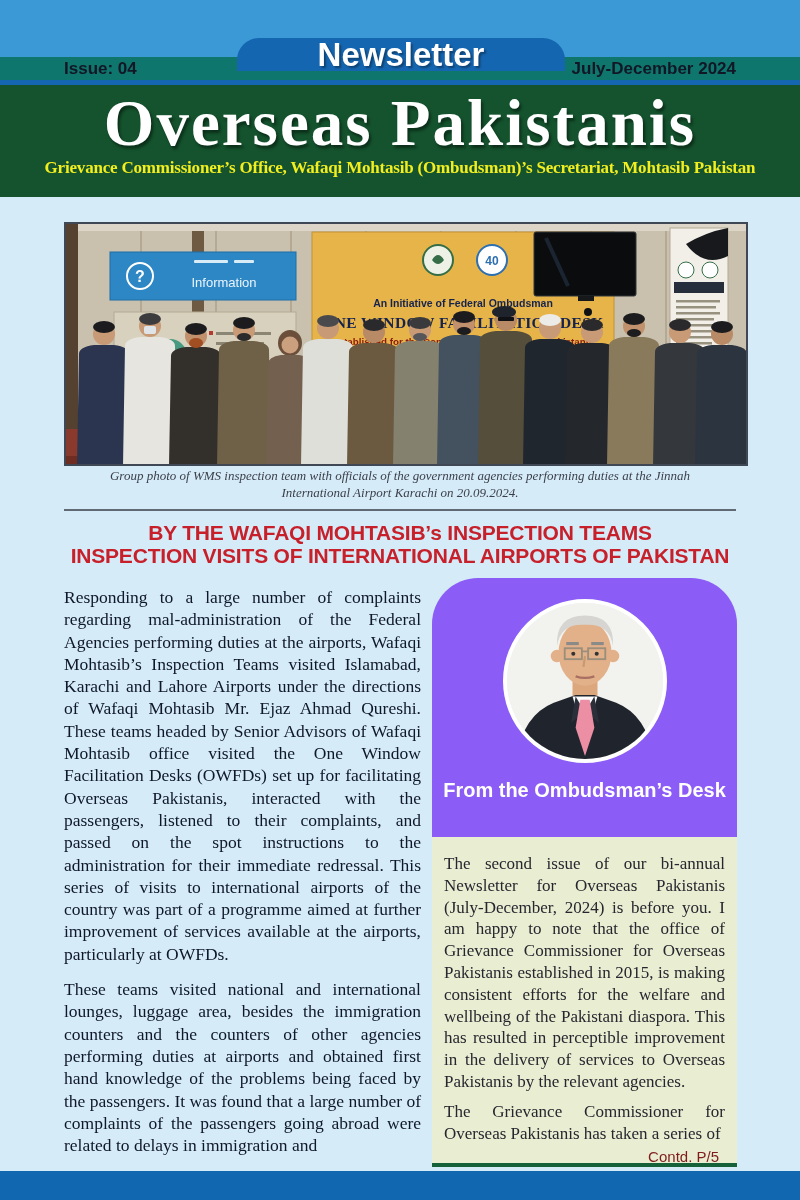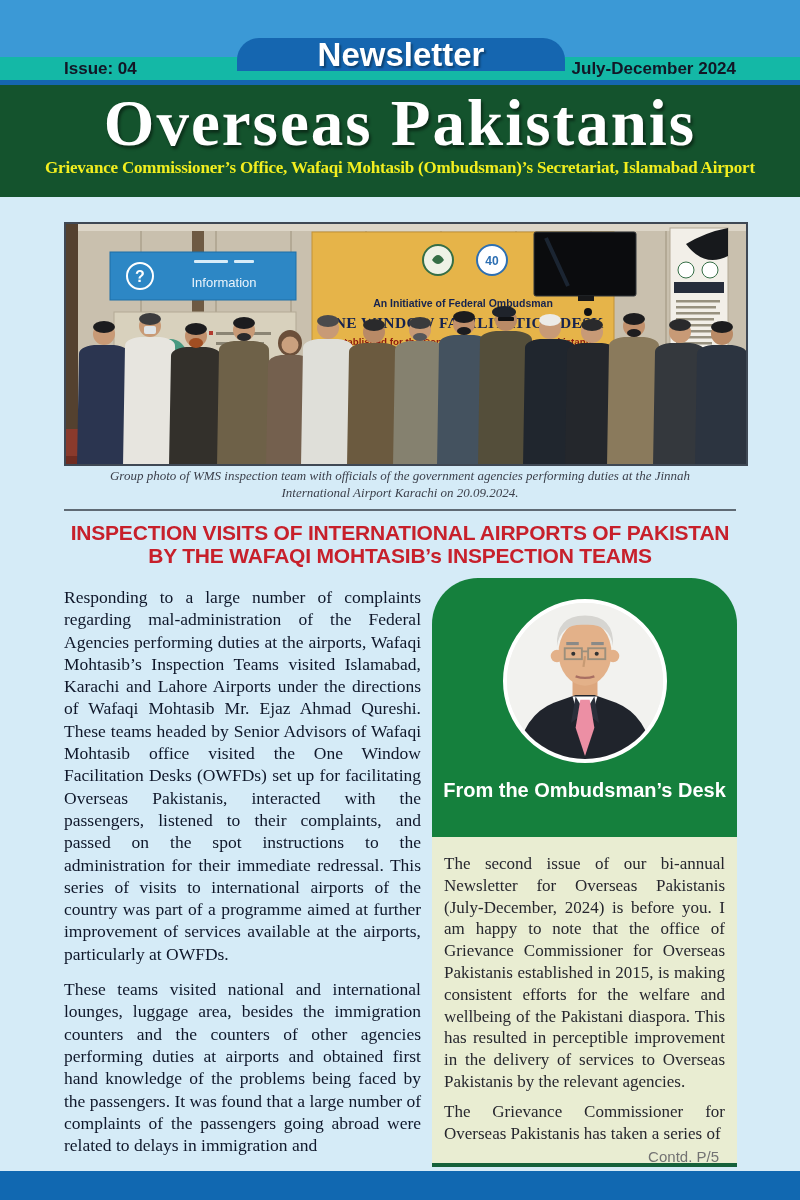--- a/index.html
+++ b/index.html
@@ -4,21 +4,21 @@
 <style>
   html,body { margin:0; padding:0; background:#e8e8e8; }
   .page {
     position:relative; width:800px; height:1200px; margin:0 auto;
     background:#d5ebf7; overflow:hidden;
     font-family:"Liberation Serif", serif;
   }
   
   .topbar { position:absolute; top:0; left:0; width:800px; height:57px; background:#3b99d6; }
   .orange-band {
-    position:absolute; top:57px; left:0; width:800px; height:23px; background:#14b8a6;
+    position:absolute; top:57px; left:0; width:800px; height:23px; background:#0f766e;
     display:flex; justify-content:space-between; align-items:center;
     padding:0 64px; box-sizing:border-box;
     font-family:"Liberation Sans", sans-serif; font-weight:bold; font-size:17px; color:#121726;
   }
   .navy-strip { position:absolute; top:80px; left:0; width:800px; height:5px; background:#1566b0; }
   .newsletter-tab {
     position:absolute; left:237px; top:38px; width:328px; height:33px;
     background:#1566b0; border-radius:22px 22px 0 0;
     display:flex; align-items:center; justify-content:center;
     color:#ffffff; font-family:"Liberation Sans", sans-serif; font-weight:bold; font-size:33px;
@@ -56,61 +56,61 @@
   }
   .col-left {
     position:absolute; left:64px; top:586px; width:357px;
     font-size:17.5px; line-height:22.3px; text-align:justify; color:#0f172a;
   }
   .col-left p { margin:0; }
   .col-left p + p { margin-top:13px; }
   
   .panel-green {
     position:absolute; left:432px; top:578px; width:305px; height:259px;
-    background:#15803d; border-radius:46px 46px 0 0; text-align:center;
+    background:#8b5cf6; border-radius:46px 46px 0 0; text-align:center;
   }
   .portrait-ring {
     width:156px; height:156px; margin:21px auto 0;
     border-radius:50%; border:4px solid #ffffff; background:#f2f2ef; overflow:hidden;
   }
   .desk-title {
     margin-top:16px; color:#ffffff; font-family:"Liberation Sans", sans-serif;
     font-weight:bold; font-size:20px;
   }
   .panel-yellow {
     position:absolute; left:432px; top:837px; width:305px; height:330px;
     background:#e9edd2; border-bottom:4px solid #15613a;
     box-sizing:border-box; padding:16px 12px 0 12px;
   }
   .panel-yellow p { margin:0; font-size:17px; line-height:21.8px; text-align:justify; color:#26262e; }
   .panel-yellow p + p { margin-top:8px; }
   .contd {
     margin-top:4px; padding-right:6px; text-align:right;
-    font-family:"Liberation Sans", sans-serif; font-size:15px; color:#737373;
+    font-family:"Liberation Sans", sans-serif; font-size:15px; color:#7f1d1d;
   }
   
   .footer-bar { position:absolute; left:0; top:1171px; width:800px; height:29px; background:#1168b1; }
 </style>
 </head>
 <body>
 
 <div class="page">
 
   <div class="topbar"></div>
   <div class="orange-band">
     <span>Issue: 04</span>
     <span>July-December 2024</span>
   </div>
   <div class="navy-strip"></div>
   <div class="newsletter-tab">
     <span>Newsletter</span>
   </div>
   <div class="green-header">
     <div class="masthead-title">Overseas Pakistanis</div>
-    <div class="masthead-subtitle">Grievance Commissioner’s Office, Wafaqi Mohtasib (Ombudsman)’s Secretariat, Islamabad Airport</div>
+    <div class="masthead-subtitle">Grievance Commissioner’s Office, Wafaqi Mohtasib (Ombudsman)’s Secretariat, Mohtasib Pakistan</div>
   </div>
 
   <div class="photo-frame">
     <svg viewBox="0 0 680 240" width="680" height="240">
 
       <g>
         <rect x="0" y="0" width="680" height="240" fill="#c9c0ae"></rect>
         <rect x="0" y="0" width="680" height="7" fill="#ddd6c8"></rect>
         <g stroke="#b3a995" stroke-width="2">
           <line x1="75" y1="7" x2="75" y2="240"></line>
@@ -286,22 +286,22 @@
             <ellipse cx="0" cy="-15" rx="11" ry="6" fill="#1c1c1e"></ellipse>
           </g>
       </g>
     </svg>
   </div>
 
   <div class="caption">Group photo of WMS inspection team with officials of the government agencies performing duties at the Jinnah International Airport Karachi on 20.09.2024.</div>
   <div class="divider"></div>
 
   <div class="heading">
+    <div>BY THE WAFAQI MOHTASIB’s INSPECTION TEAMS</div>
     <div>INSPECTION VISITS OF INTERNATIONAL AIRPORTS OF PAKISTAN</div>
-    <div>BY THE WAFAQI MOHTASIB’s INSPECTION TEAMS</div>
   </div>
 
   <div class="col-left">
     <p>Responding to a large number of complaints regarding mal-administration of the Federal Agencies performing duties at the airports, Wafaqi Mohtasib’s Inspection Teams visited Islamabad, Karachi and Lahore Airports under the directions of Wafaqi Mohtasib Mr. Ejaz Ahmad Qureshi. These teams headed by Senior Advisors of Wafaqi Mohtasib office visited the One Window Facilitation Desks (OWFDs) set up for facilitating Overseas Pakistanis, interacted with the passengers, listened to their complaints, and passed on the spot instructions to the administration for their immediate redressal. This series of visits to international airports of the country was part of a programme aimed at further improvement of services available at the airports, particularly at OWFDs.</p>
     <p>These teams visited national and international lounges, luggage area, besides the immigration counters and the counters of other agencies performing duties at airports and obtained first hand knowledge of the problems being faced by the passengers. It was found that a large number of complaints of the passengers going abroad were related to delays in immigration and</p>
   </div>
 
   <div class="panel-green">
     <div class="portrait-ring">
       <svg viewBox="0 0 100 100" width="156" height="156">

